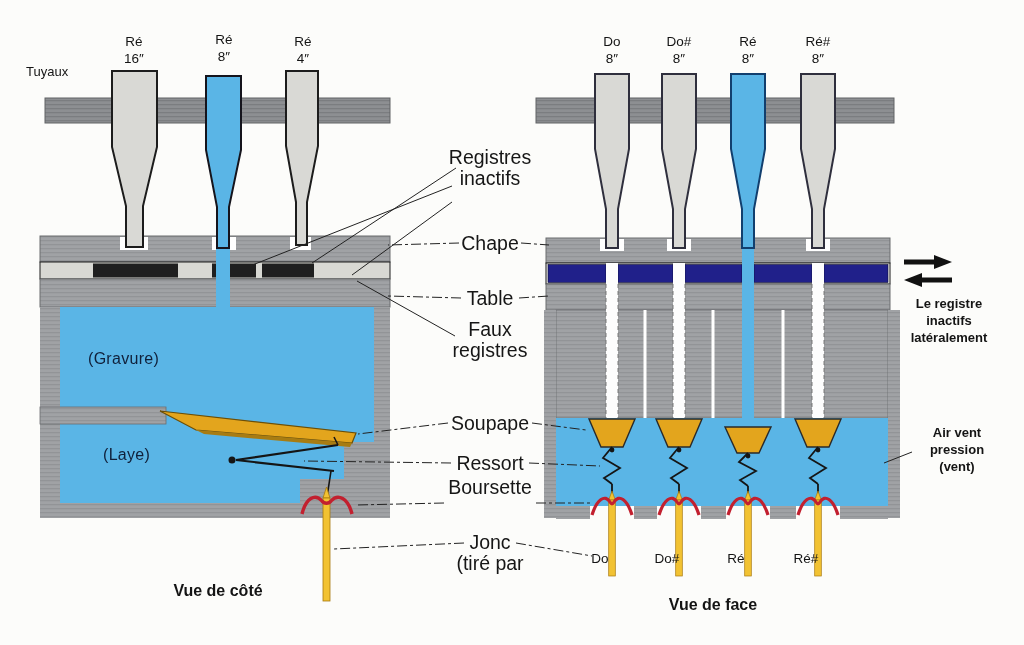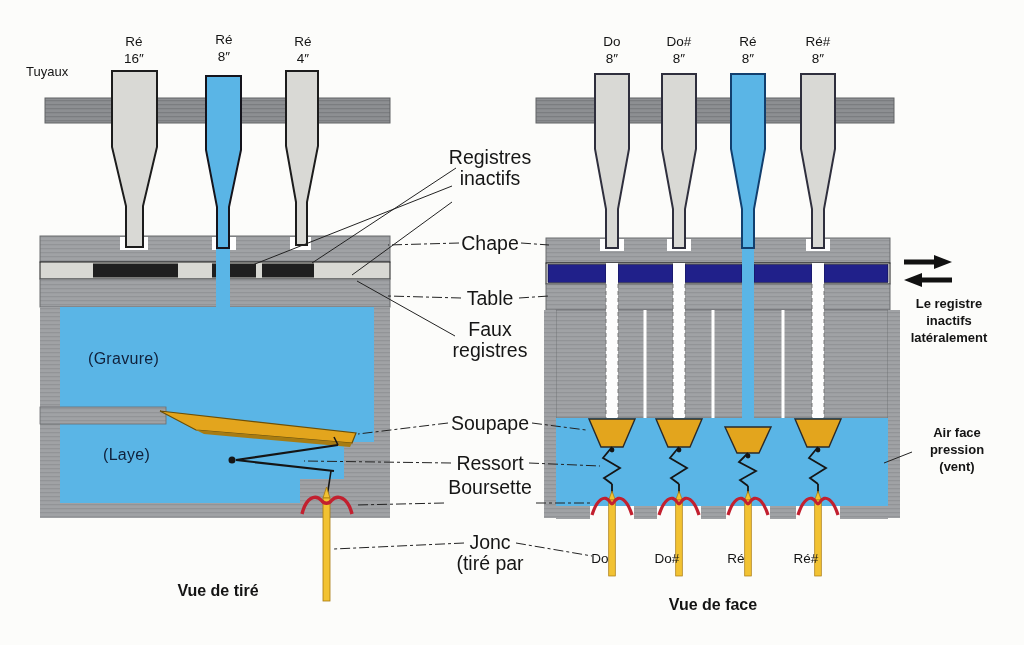--- a/index.html
+++ b/index.html
@@ -221,21 +221,21 @@
     <div>Ré</div>
     <div>8″</div>
   </div>
   <div class="lbl pipelbl" style="left:271px;top:33px;">
     <div>Ré</div>
     <div>4″</div>
   </div>
 
   <div class="lbl chamberlbl" style="left:88px;top:350px;">(Gravure)</div>
   <div class="lbl chamberlbl" style="left:103px;top:446px;">(Laye)</div>
-  <div class="lbl caption" style="left:138px;top:582px;width:160px;">Vue de tiré</div>
+  <div class="lbl caption" style="left:138px;top:582px;width:160px;">Vue de côté</div>
 
   <div class="lbl clabel" style="top:147px;">
     <div>Registres</div>
     <div>inactifs</div>
   </div>
   <div class="lbl clabel" style="top:233px;">Chape</div>
   <div class="lbl clabel" style="top:288px;">Table</div>
   <div class="lbl clabel" style="top:413px;">Soupape</div>
   <div class="lbl clabel" style="top:319px;">
     <div>Faux</div>
@@ -271,18 +271,18 @@
   <div class="lbl notelbl" style="left:782px;top:551px;">Ré#</div>
 
   <div class="lbl caption" style="left:628px;top:596px;width:170px;">Vue de face</div>
 
   <div class="lbl smallnote" style="left:893px;top:295px;width:112px;">
     <div>Le registre</div>
     <div>inactifs</div>
     <div>latéralement</div>
   </div>
   <div class="lbl smallnote" style="left:903px;top:424px;width:108px;">
-    <div>Air face</div>
+    <div>Air vent</div>
     <div>pression</div>
     <div>(vent)</div>
   </div>
 
 </div>
 
 </body></html>

